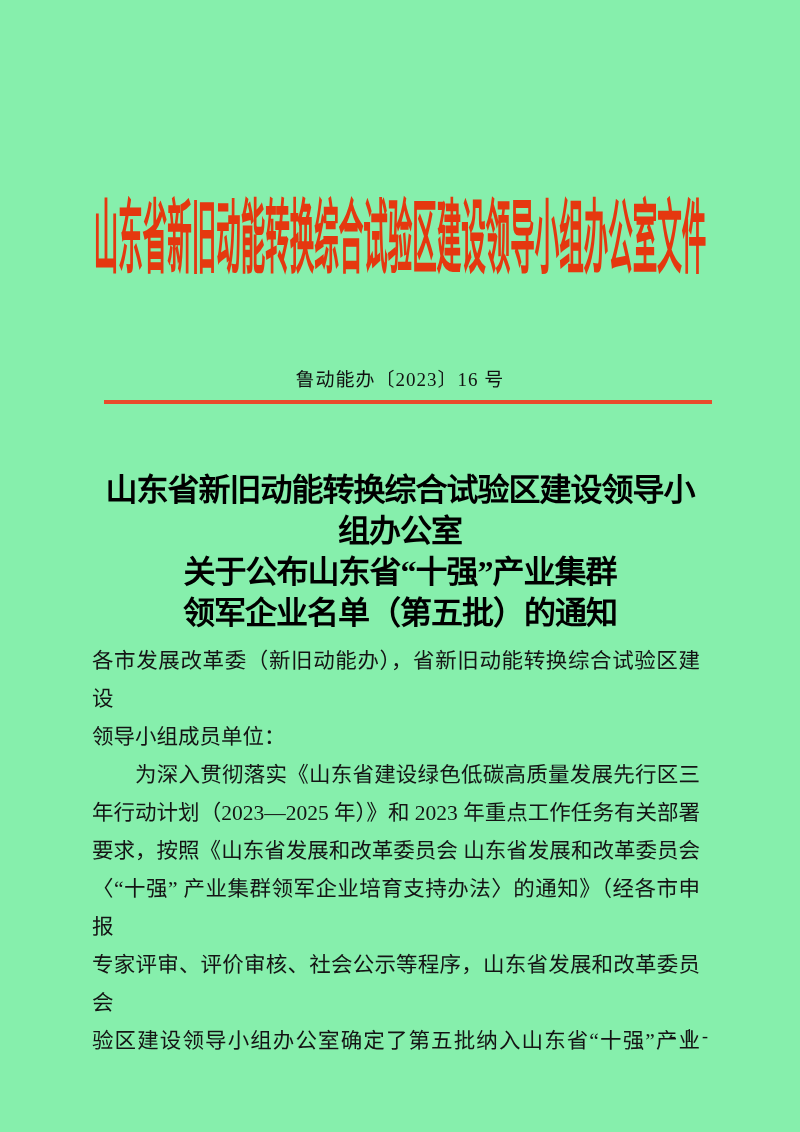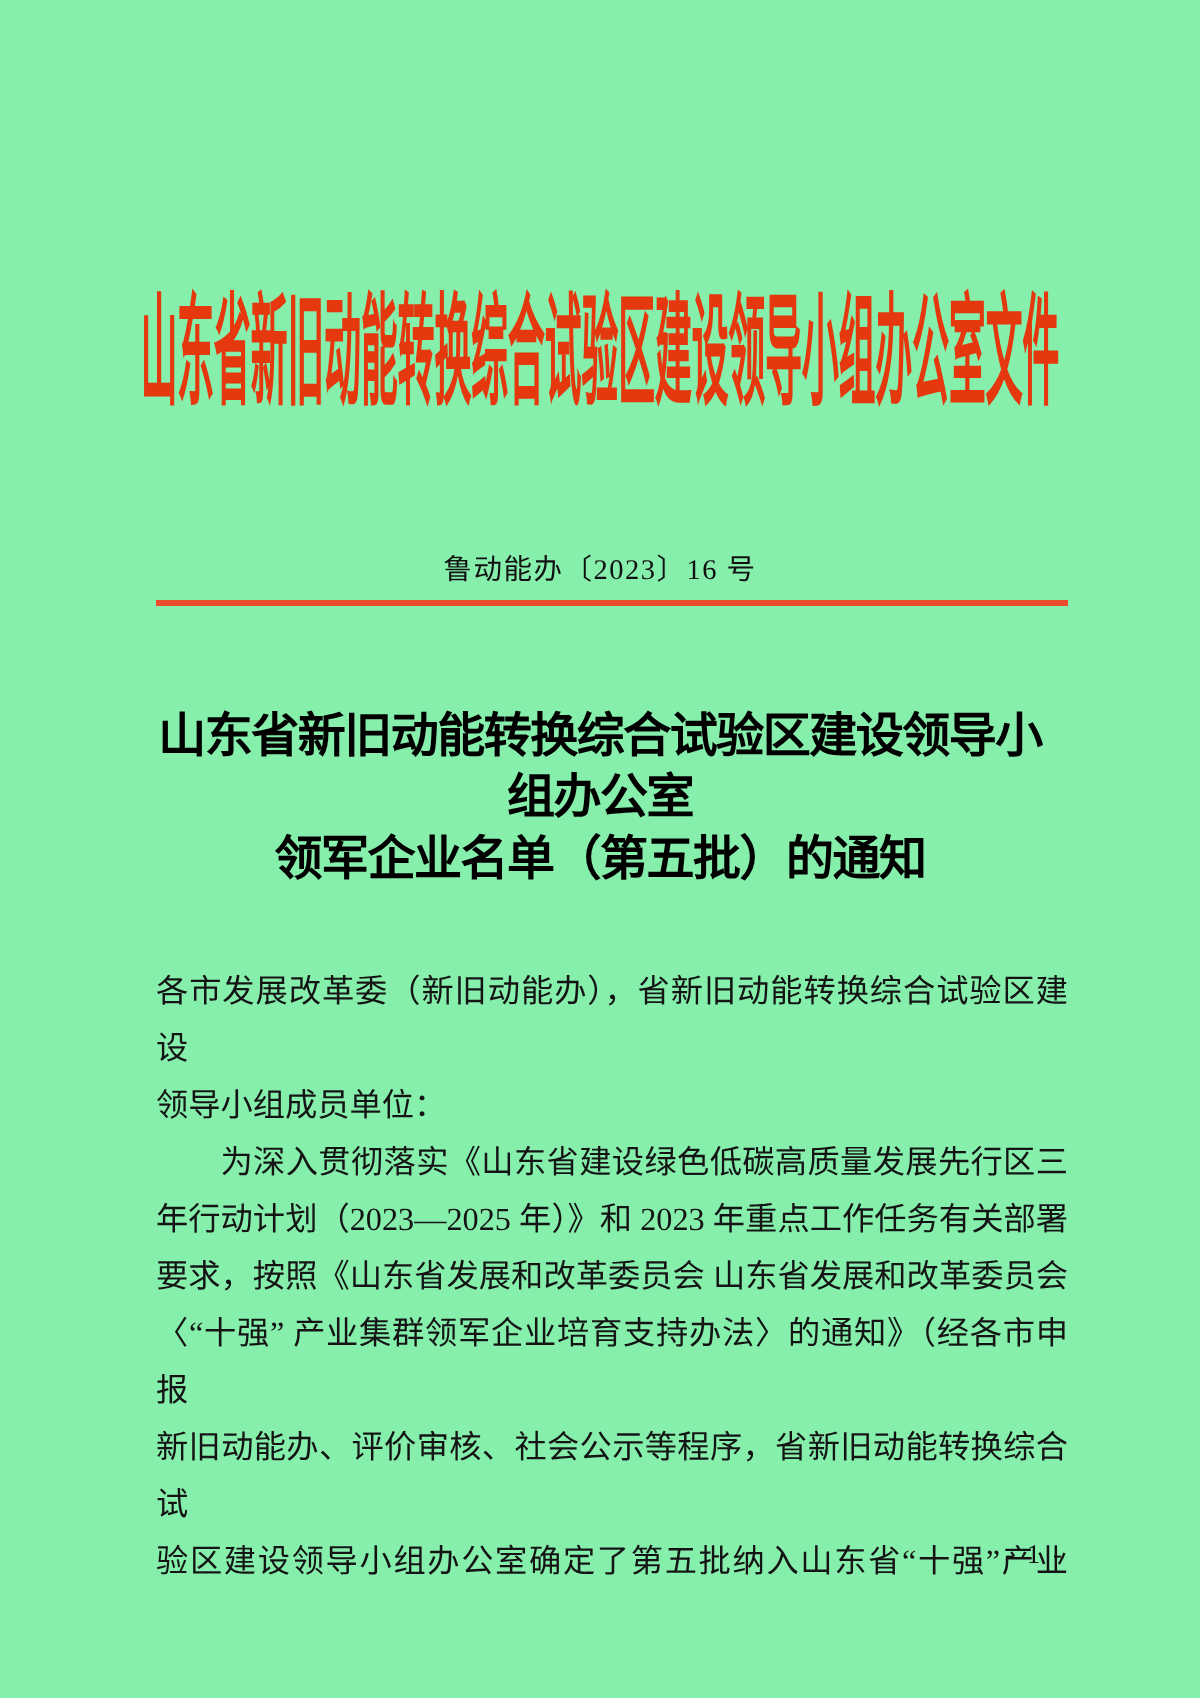--- a/index.html
+++ b/index.html
@@ -72,21 +72,21 @@
     font-size: 32px;
     font-weight: bold;
     line-height: 41px;
     letter-spacing: -1px;
     color: #000;
   }
   
   .body-text {
     position: absolute;
     top: 642px;
-    left: 104px;
+    left: 92px;
     width: 608px;
     font-size: 21.5px;
     line-height: 38px;
     color: #141414;
   }
   .body-text .line {
     text-align: justify;
     text-align-last: justify;
   }
   .body-text .line.short {
@@ -116,29 +116,30 @@
   <div class="banner">
     <span class="banner-text">山东省新旧动能转换综合试验区建设领导小组办公室文件</span>
   </div>
 
   <div class="doc-number">鲁动能办〔2023〕16 号</div>
 
   <div class="red-line"></div>
 
   <div class="title">
     <div>山东省新旧动能转换综合试验区建设领导小组办公室</div>
+    <div>关于公布山东省“十强”产业集群</div>
     <div>领军企业名单（第五批）的通知</div>
   </div>
 
   <div class="body-text">
     <div class="line">各市发展改革委（新旧动能办），省新旧动能转换综合试验区建设</div>
     <div class="line short">领导小组成员单位：</div>
     <div class="line indent">为深入贯彻落实《山东省建设绿色低碳高质量发展先行区三</div>
     <div class="line">年行动计划（2023—2025 年）》和 2023 年重点工作任务有关部署</div>
     <div class="line">要求，按照《山东省发展和改革委员会 山东省发展和改革委员会</div>
     <div class="line">〈“十强” 产业集群领军企业培育支持办法〉的通知》（经各市申报</div>
-    <div class="line">新旧动能办、评价审核、社会公示等程序，省新旧动能转换综合试</div>
+    <div class="line">专家评审、评价审核、社会公示等程序，山东省发展和改革委员会</div>
     <div class="line">验区建设领导小组办公室确定了第五批纳入山东省“十强”产业</div>
   </div>
 
   <div class="page-number">- 1 -</div>
 
 </div>
 
 </body></html>

